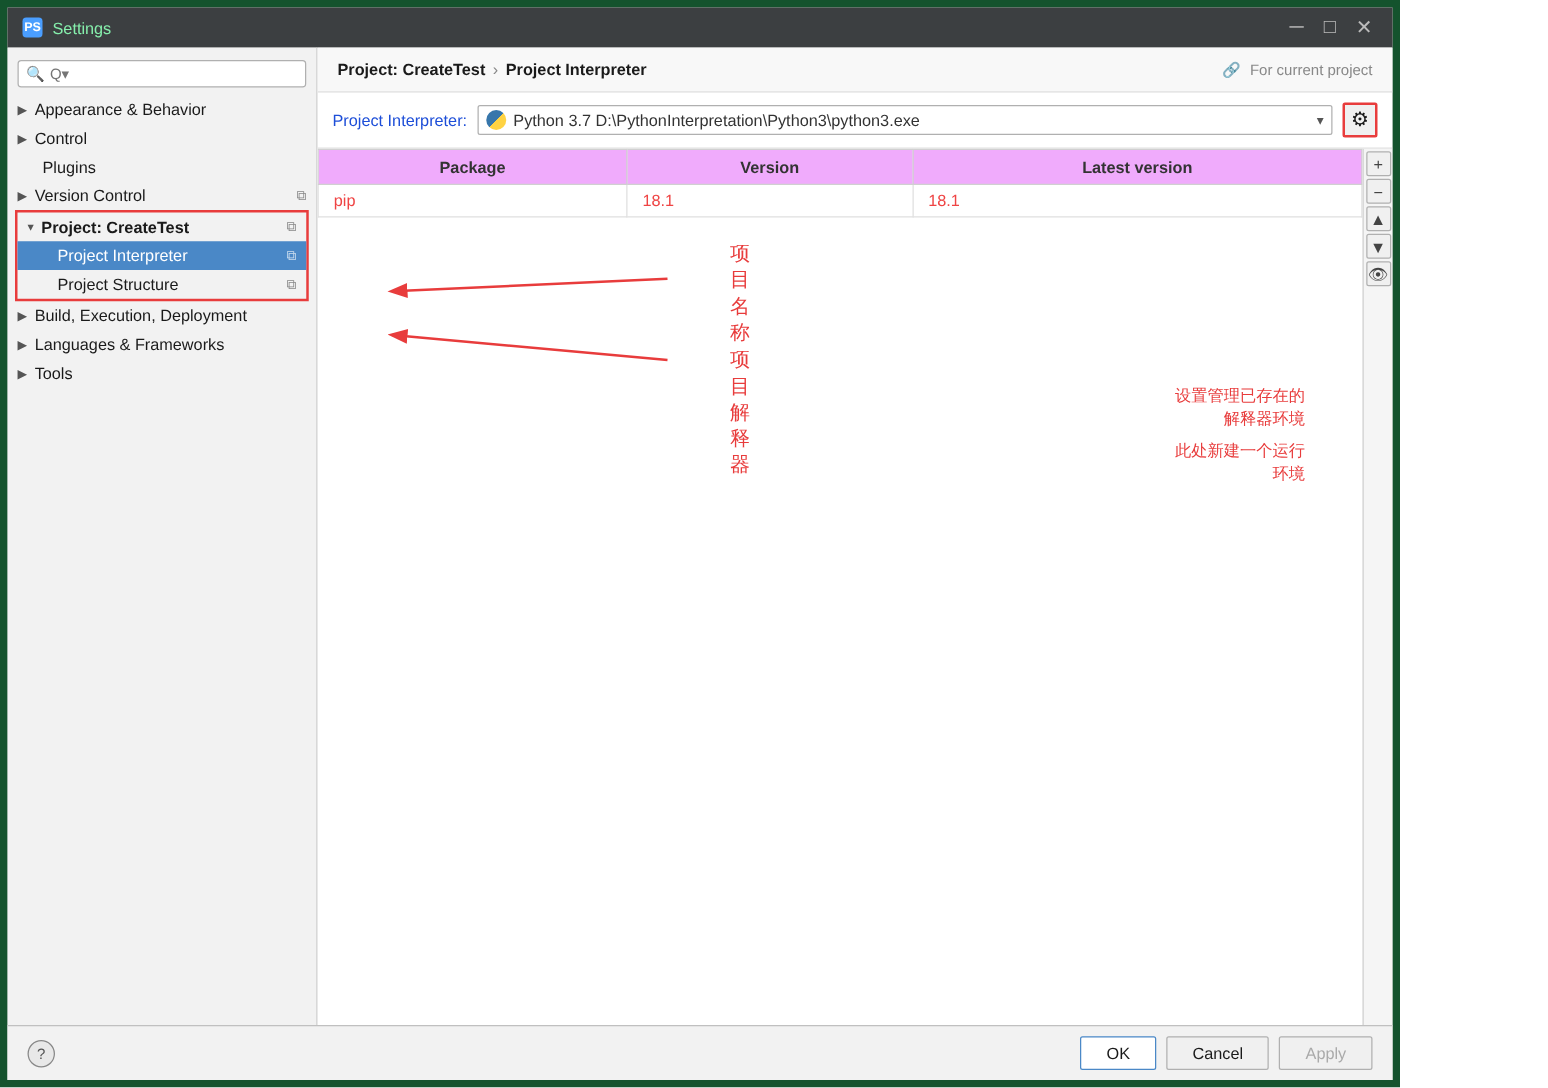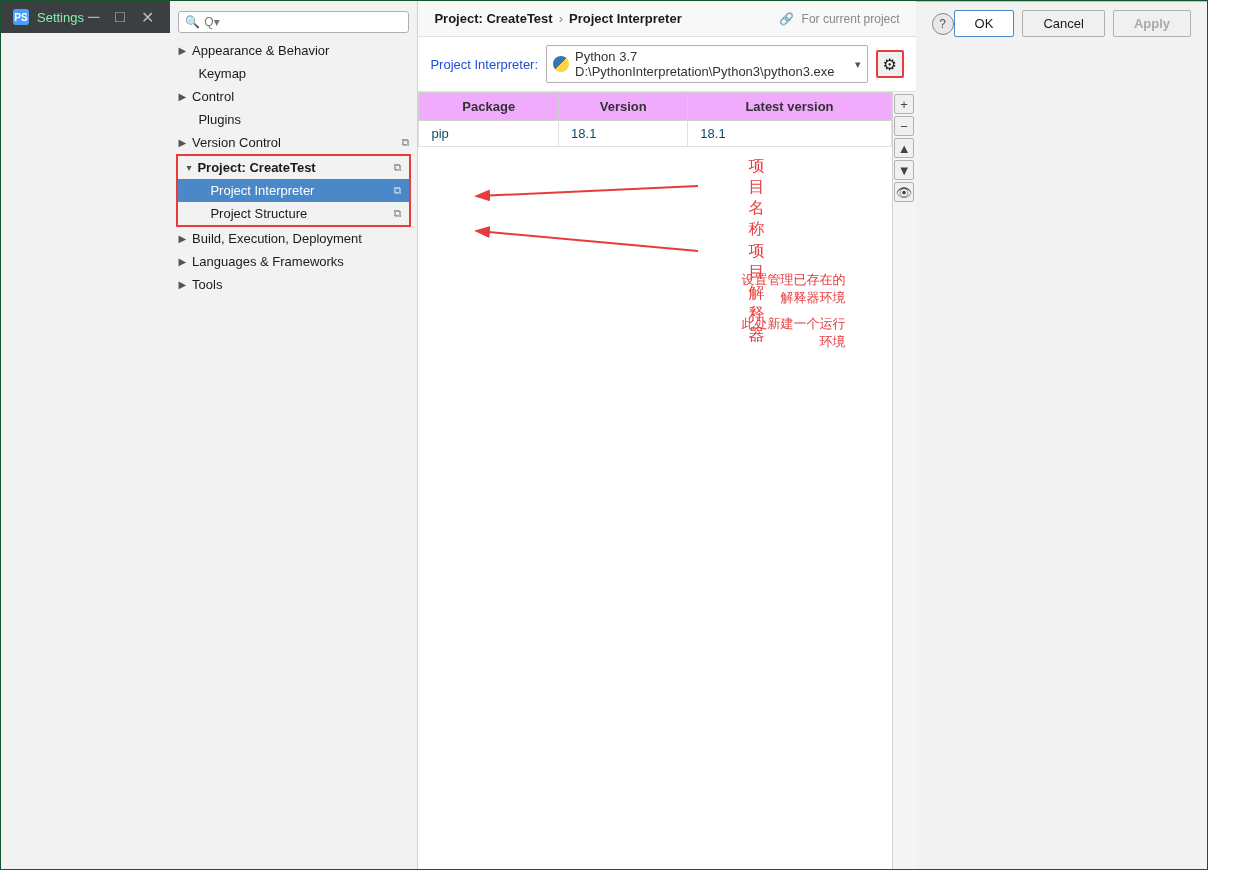--- a/index.html
+++ b/index.html
@@ -6,26 +6,26 @@
     body {
       font-family: 'Segoe UI', Arial, sans-serif;
       font-size: 13px;
       background: #fff;
       color: #1a1a1a;
       width: 1238px;
       height: 870px;
       overflow: hidden;
     }
     .window {
-      width: 1208px;
+      width: 1120px;
       height: 870px;
       background: #f2f2f2;
-      border: 1px solid #14532d;
-      display: flex;
-      flex-direction: row;
+      border: 6px solid #14532d;
+      display: flex;
+      flex-direction: column;
     }
     .title-bar {
       background: #3c3f41;
       color: #bbb;
       height: 32px;
       display: flex;
       align-items: center;
       padding: 0 12px;
       justify-content: space-between;
       flex-shrink: 0;
@@ -196,21 +196,21 @@
       padding: 6px 12px;
       font-weight: 600;
       text-align: center;
       font-size: 13px;
       color: #333;
     }
     .pkg-table tbody td {
       border: 1px solid #e0e0e0;
       padding: 5px 12px;
       font-size: 13px;
-      color: #0c4a6e;
+      color: #ef4444;
     }
     
     .table-actions {
       width: 24px;
       background: #f5f5f5;
       border-left: 1px solid #d0d0d0;
       display: flex;
       flex-direction: column;
       align-items: center;
       padding-top: 2px;
@@ -250,21 +250,21 @@
       border-radius: 2px;
       font-size: 13px;
       cursor: pointer;
       color: #1a1a1a;
     }
     .dialog-btn.primary {
       background: white;
       border: 1px solid #4a88c7;
       color: #1a1a1a;
     }
-    .dialog-btn:disabled { color: #aaa; font-weight: bold; }
+    .dialog-btn:disabled { color: #aaa; }
     
     .annotation-text {
       color: #e83c3c;
       font-size: 14px;
       position: absolute;
       pointer-events: none;
     }
     
     .svg-annotations {
       position: absolute;
@@ -304,23 +304,20 @@
       <div class="search-box">
         <span class="search-icon">🔍</span>
         <input type="text" placeholder="Q▾" style="">
       </div>
 
       <div class="sidebar-item has-arrow">
         <span class="arrow">▶</span>
         <span class="item-label">Appearance &amp; Behavior</span>
       </div>
 
-      <div class="sidebar-item" style="padding-left:28px">
-        <span class="item-label">Keymap</span>
-      </div>
 
       <div class="sidebar-item has-arrow">
         <span class="arrow">▶</span>
         <span class="item-label">Control</span>
       </div>
 
       <div class="sidebar-item" style="padding-left:28px">
         <span class="item-label">Plugins</span>
       </div>
 

